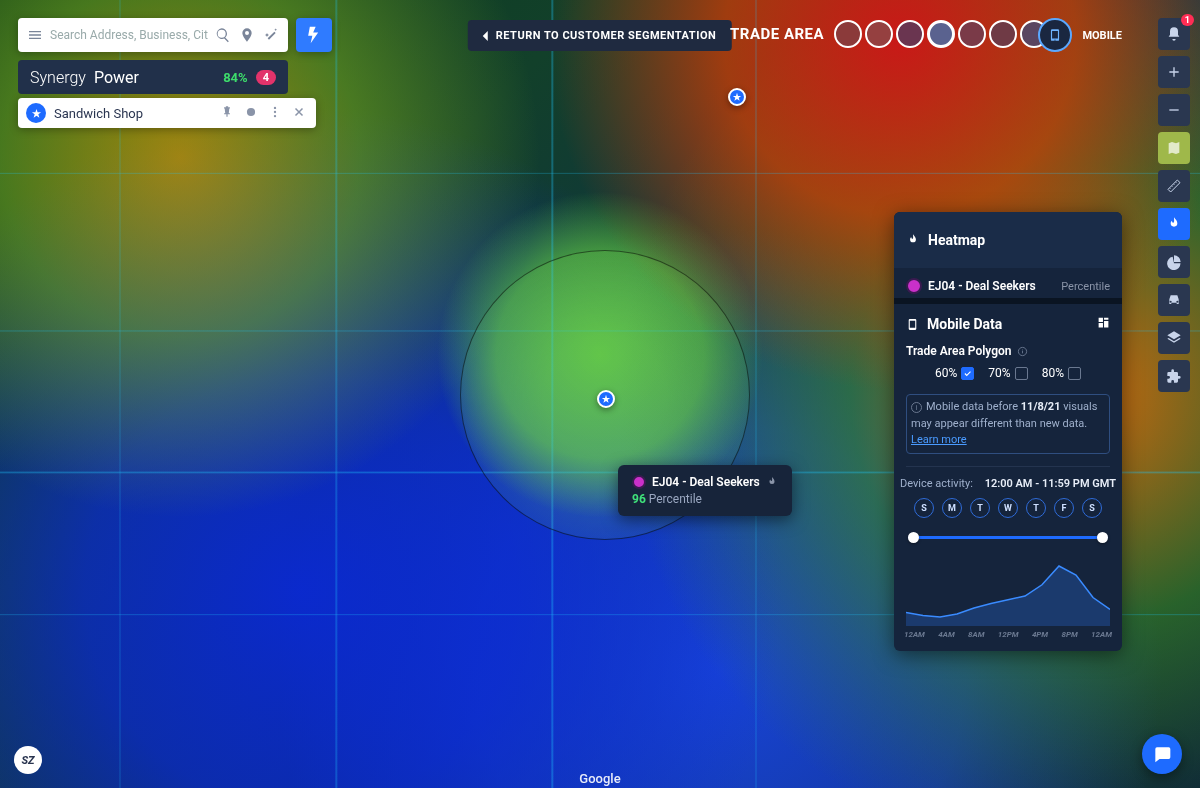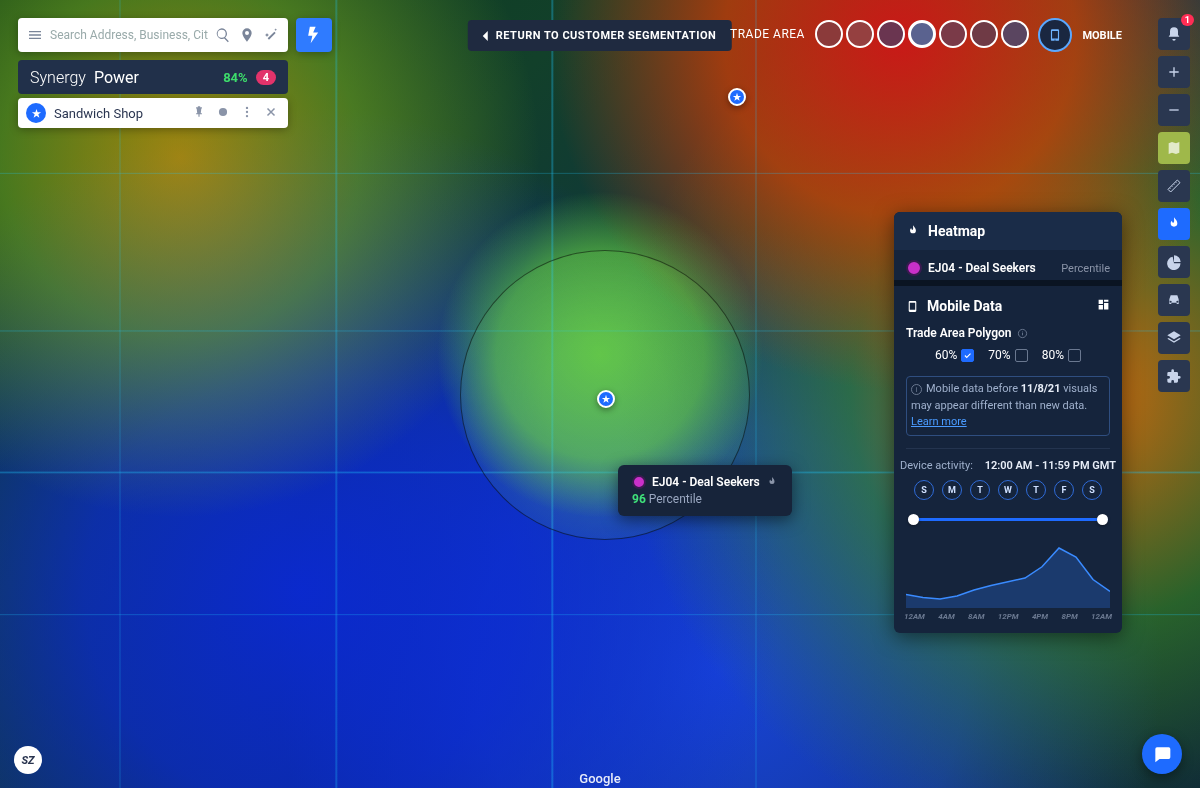--- a/index.html
+++ b/index.html
@@ -60,41 +60,41 @@
   position:absolute; top:60px; left:18px; width:270px; height:34px; border-radius:4px;
   background:#21304a; color:#fff; display:flex; align-items:center; padding:0 12px; gap:8px; font-size:16px;
 }
 .brand-bar .light{font-weight:300}
 .brand-bar .bold{font-weight:400}
 .brand-bar .spacer{flex:1}
 .brand-bar .pct{color:#3ddc6b;font-weight:700;font-size:13px}
 .brand-bar .badge{background:#e2336b;border-radius:10px;padding:1px 7px;font-size:11px;font-weight:700}
 
 .layer-chip {
-  position:absolute; top:98px; left:18px; width:270px; height:30px; border-radius:4px;
+  position:absolute; top:98px; left:18px; width:298px; height:30px; border-radius:4px;
   background:#fff; display:flex; align-items:center; padding:0 8px; gap:8px; font-size:13px; color:#2a3550;
   box-shadow:0 2px 8px rgba(0,0,0,.3);
 }
 .layer-chip .star{width:20px;height:20px;border-radius:50%;background:#1e6bff;display:flex;align-items:center;justify-content:center}
 .layer-chip .star svg{width:11px;height:11px;fill:#fff}
 .layer-chip .sp{flex:1}
 .layer-chip .mini{width:16px;height:16px;color:#8a94a8;cursor:pointer}
 .layer-chip .mini svg{width:14px;height:14px;fill:currentColor}
 
 
 .return-btn {
   position:absolute; top:20px; left:50%; transform:translateX(-50%);
   background:#1f2a40; color:#fff; font-size:11px; font-weight:700; letter-spacing:.5px;
   padding:9px 16px 9px 28px; border-radius:4px; cursor:pointer; display:flex; align-items:center;
 }
 .return-btn::before{content:"";position:absolute;left:10px;top:50%;transform:translateY(-50%);border:5px solid transparent;border-right-color:#fff}
 
 
 .trade-area{position:absolute;top:20px;left:730px;display:flex;align-items:center;gap:10px}
-.trade-area .lbl{color:#fff;font-size:12px;font-weight:400;letter-spacing:.5px}
+.trade-area .lbl{color:#fff;font-size:15px;font-weight:700;letter-spacing:.5px}
 .circ-row{display:flex;gap:3px}
 .circ{width:28px;height:28px;border-radius:50%;border:2px solid #fff;cursor:pointer}
 .circ.c1{background:#8b3a3a}.circ.c2{background:#954040}.circ.c3{background:#6a3550}.circ.c4{background:#5a628f;border-width:3px}.circ.c5{background:#7a3a48}.circ.c6{background:#6f3a45}.circ.c7{background:#5a4560}
 
 .mobile-chip{position:absolute;top:18px;right:78px;display:flex;align-items:center;gap:10px}
 .mobile-chip .ring{width:34px;height:34px;border-radius:50%;border:2px solid #5aa8ff;background:#1a2740;display:flex;align-items:center;justify-content:center;cursor:pointer}
 .mobile-chip .ring svg{width:14px;height:14px;fill:#6eb4ff}
 .mobile-chip .txt{color:#fff;font-size:11px;font-weight:700}
 
 
@@ -112,21 +112,21 @@
   box-shadow:0 4px 16px rgba(0,0,0,.5); min-width:140px;
 }
 .map-tip .row1{display:flex;align-items:center;gap:6px;font-size:12px;font-weight:600}
 .map-tip .seg-dot{width:14px;height:14px;border-radius:50%;background:#c930c9;border:2px solid #3a1a50}
 .map-tip .flame{width:12px;height:12px;fill:#8a94a8}
 .map-tip .row2{font-size:12px;color:#9aa7c0;margin-top:3px}
 .map-tip .row2 b{color:#3fe07a;font-weight:700}
 
 
 .panel{position:absolute;top:212px;right:78px;width:228px;background:#15243c;border-radius:6px;box-shadow:0 4px 20px rgba(0,0,0,.5);color:#fff;font-size:12px}
-.panel-sec{padding:11px 12px}
+.panel-sec{padding:20px 12px}
 .panel-header{display:flex;align-items:center;gap:8px;font-weight:700;font-size:14px;background:#1a2c48;border-radius:6px 6px 0 0}
 .panel-header svg{width:14px;height:14px;fill:#fff}
 .seg-row{display:flex;align-items:center;gap:6px;padding:10px 12px 4px}
 .seg-row .nm{font-weight:600;font-size:12px}
 .seg-row .sp{flex:1}
 .seg-row .sub{color:#8a94a8;font-size:11px}
 .legend{display:flex;gap:3px;padding:4px 12px 14px;border-bottom:1px solid #0b1626}
 .legend .lg{flex:1;text-align:center}
 .legend .bar{height:5px;border-radius:2px;margin-bottom:4px}
 .legend .bar.r{background:linear-gradient(90deg,#ff2a2a,#ff6a00)}

